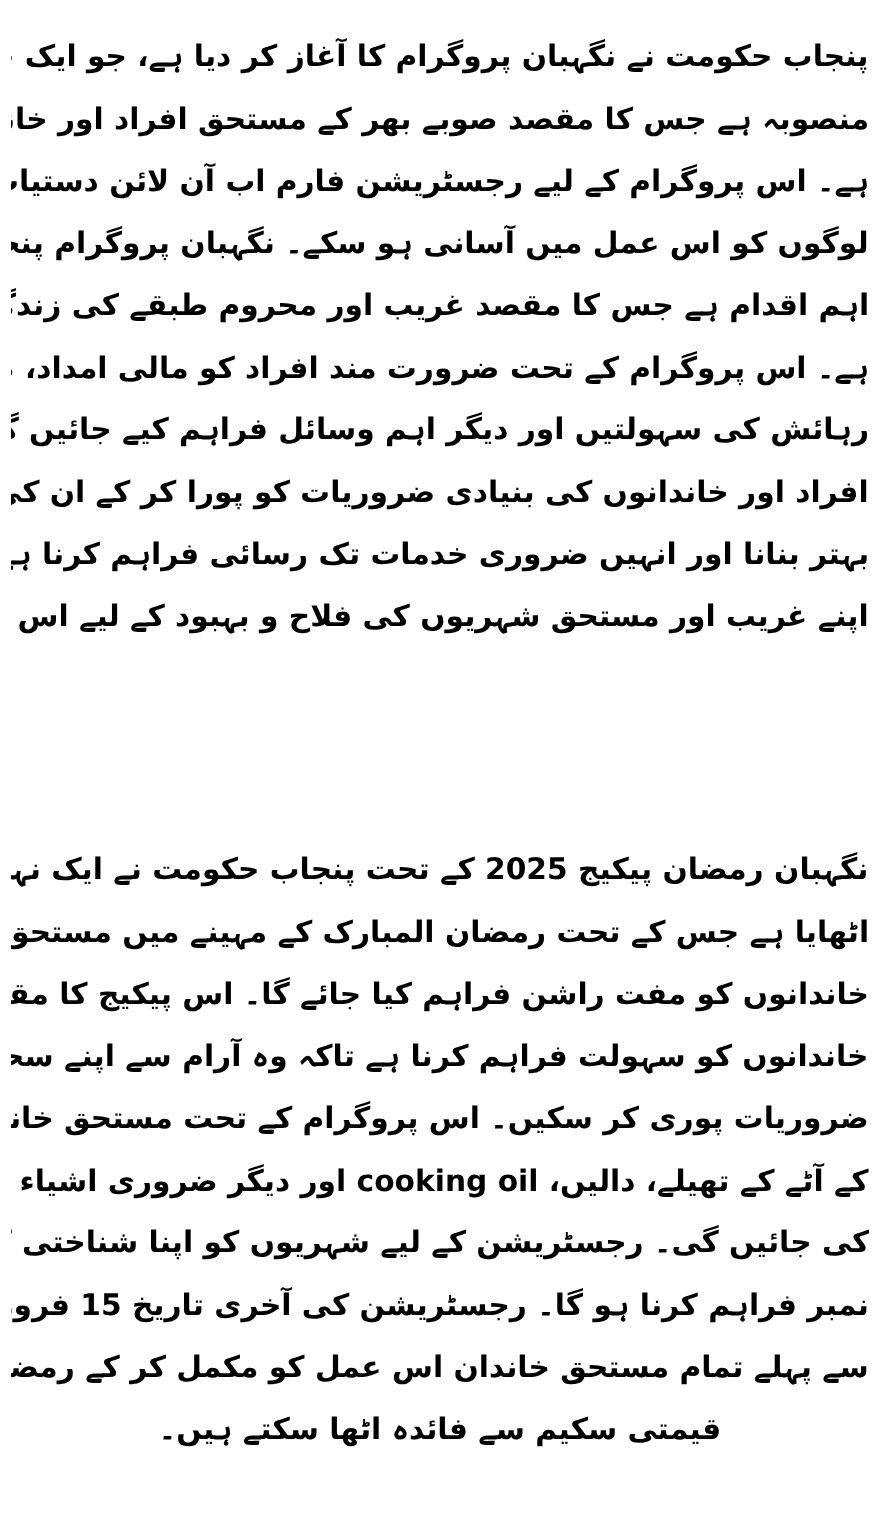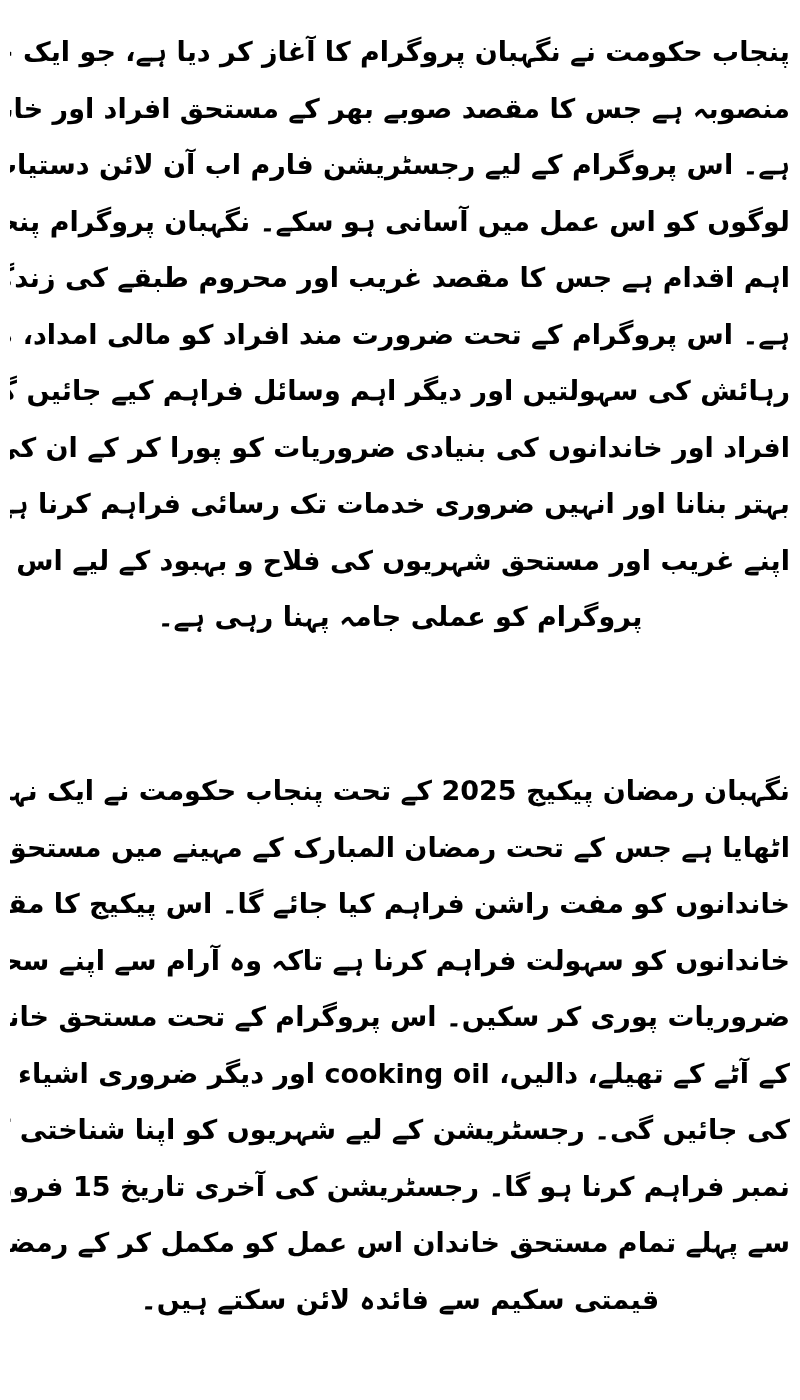--- a/index.html
+++ b/index.html
@@ -55,29 +55,28 @@
     <span class="line">پنجاب حکومت نے نگہبان پروگرام کا آغاز کر دیا ہے، جو ایک جامع فلاحی</span>
     <span class="line">منصوبہ ہے جس کا مقصد صوبے بھر کے مستحق افراد اور خاندانوں کی مدد کرنا</span>
     <span class="line">ہے۔ اس پروگرام کے لیے رجسٹریشن فارم اب آن لائن دستیاب ہے تاکہ</span>
     <span class="line">لوگوں کو اس عمل میں آسانی ہو سکے۔ نگہبان پروگرام پنجاب حکومت کا ایک</span>
     <span class="line">اہم اقدام ہے جس کا مقصد غریب اور محروم طبقے کی زندگی کے معیار کو بہتر بنانا</span>
     <span class="line">ہے۔ اس پروگرام کے تحت ضرورت مند افراد کو مالی امداد، صحت کی خدمات،</span>
     <span class="line">رہائش کی سہولتیں اور دیگر اہم وسائل فراہم کیے جائیں گے۔ اس کا مقصد ان</span>
     <span class="line">افراد اور خاندانوں کی بنیادی ضروریات کو پورا کر کے ان کی زندگی کے حالات</span>
     <span class="line">بہتر بنانا اور انہیں ضروری خدمات تک رسائی فراہم کرنا ہے۔ پنجاب حکومت</span>
     <span class="line">اپنے غریب اور مستحق شہریوں کی فلاح و بہبود کے لیے اس جامع امدادی</span>
-    <span class="line last">پروگرام کو عملی جامہ پہنا رہی ہے۔</span>
   </div>
 
   <div class="para p2">
     <span class="line">نگہبان رمضان پیکیج 2025 کے تحت پنجاب حکومت نے ایک نہایت اہم قدم</span>
     <span class="line">اٹھایا ہے جس کے تحت رمضان المبارک کے مہینے میں مستحق اور غریب</span>
     <span class="line">خاندانوں کو مفت راشن فراہم کیا جائے گا۔ اس پیکیج کا مقصد کم آمدنی والے</span>
     <span class="line">خاندانوں کو سہولت فراہم کرنا ہے تاکہ وہ آرام سے اپنے سحر اور افطار کی</span>
     <span class="line">ضروریات پوری کر سکیں۔ اس پروگرام کے تحت مستحق خاندانوں کو دو 10 کلو</span>
     <span class="line">کے آٹے کے تھیلے، دالیں، cooking oil اور دیگر ضروری اشیاء مفت فراہم</span>
     <span class="line">کی جائیں گی۔ رجسٹریشن کے لیے شہریوں کو اپنا شناختی کارڈ اور رجسٹرڈ موبائل</span>
     <span class="line">نمبر فراہم کرنا ہو گا۔ رجسٹریشن کی آخری تاریخ 15 فروری 2025 ہے، جس</span>
     <span class="line">سے پہلے تمام مستحق خاندان اس عمل کو مکمل کر کے رمضان کے دوران اس</span>
-    <span class="line last">قیمتی سکیم سے فائدہ لائن سکتے ہیں۔</span>
+    <span class="line last">قیمتی سکیم سے فائدہ اٹھا سکتے ہیں۔</span>
   </div>
 
 </div>
 
 </body></html>

